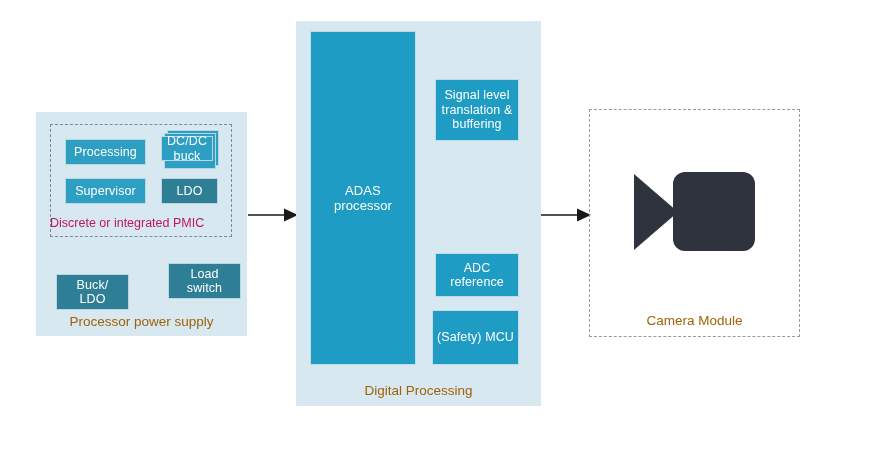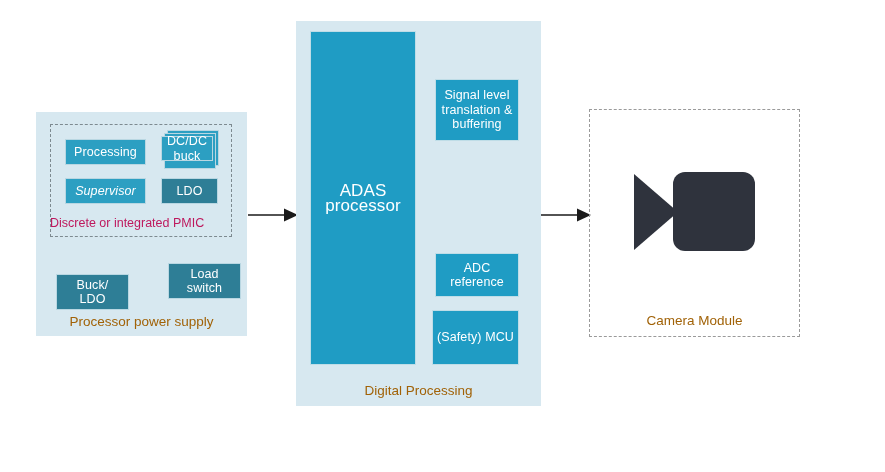--- a/index.html
+++ b/index.html
@@ -108,21 +108,21 @@
     <span>Processing</span>
   </div>
 
   <div class="stack-shadow" style="left:167px; top:130px; width:52px; height:36px;"></div>
   <div class="stack-shadow" style="left:164px; top:133px; width:52px; height:36px;"></div>
   <div class="blk blk-cyan" style="left:161px; top:136px; width:52px; height:25px;">
     <span style="white-space:pre-line;">DC/DC
 buck</span>
   </div>
 
-  <div class="blk blk-cyan" style="left:65px; top:178px; width:81px; height:26px;font-style:italic;">
+  <div class="blk blk-cyan" style="left:65px; top:178px; width:81px; height:26px;">
     <span>Supervisor</span>
   </div>
 
   <div class="blk blk-teal" style="left:161px; top:178px; width:57px; height:26px;">
     <span>LDO</span>
   </div>
 
   <div class="caption" style="left:50px; top:216px; width:182px;">Discrete or integrated PMIC</div>
 
   <div class="blk blk-teal" style="left:56px; top:263px; width:73px; height:36px;margin-top:11px;">
@@ -139,21 +139,21 @@
 
   <div class="arrow" style="left:248px; top:206px; width:52px; height:18px;">
     <svg width="52" height="18" viewBox="0 0 52 18">
       <line x1="0" y1="9" x2="40" y2="9" stroke="#1a1a1a" stroke-width="1.6"></line>
       <polygon points="36,2.5 50,9 36,15.5" fill="#1a1a1a"></polygon>
     </svg>
   </div>
 
   <div class="panel-fill" style="left:296px; top:21px; width:245px; height:385px;"></div>
 
-  <div class="blk blk-bright" style="left:310px; top:31px; width:106px; height:334px; font-size:17px; line-height:15.5px;">
+  <div class="blk blk-bright" style="left:310px; top:31px; width:106px; height:334px; font-size:13px; line-height:15.5px;">
     <span style="white-space:pre-line;">ADAS
 processor</span>
   </div>
 
   <div class="blk blk-bright" style="left:435px; top:79px; width:84px; height:62px;">
     <span style="white-space:pre-line;">Signal level
 translation &amp;
 buffering</span>
   </div>
 

